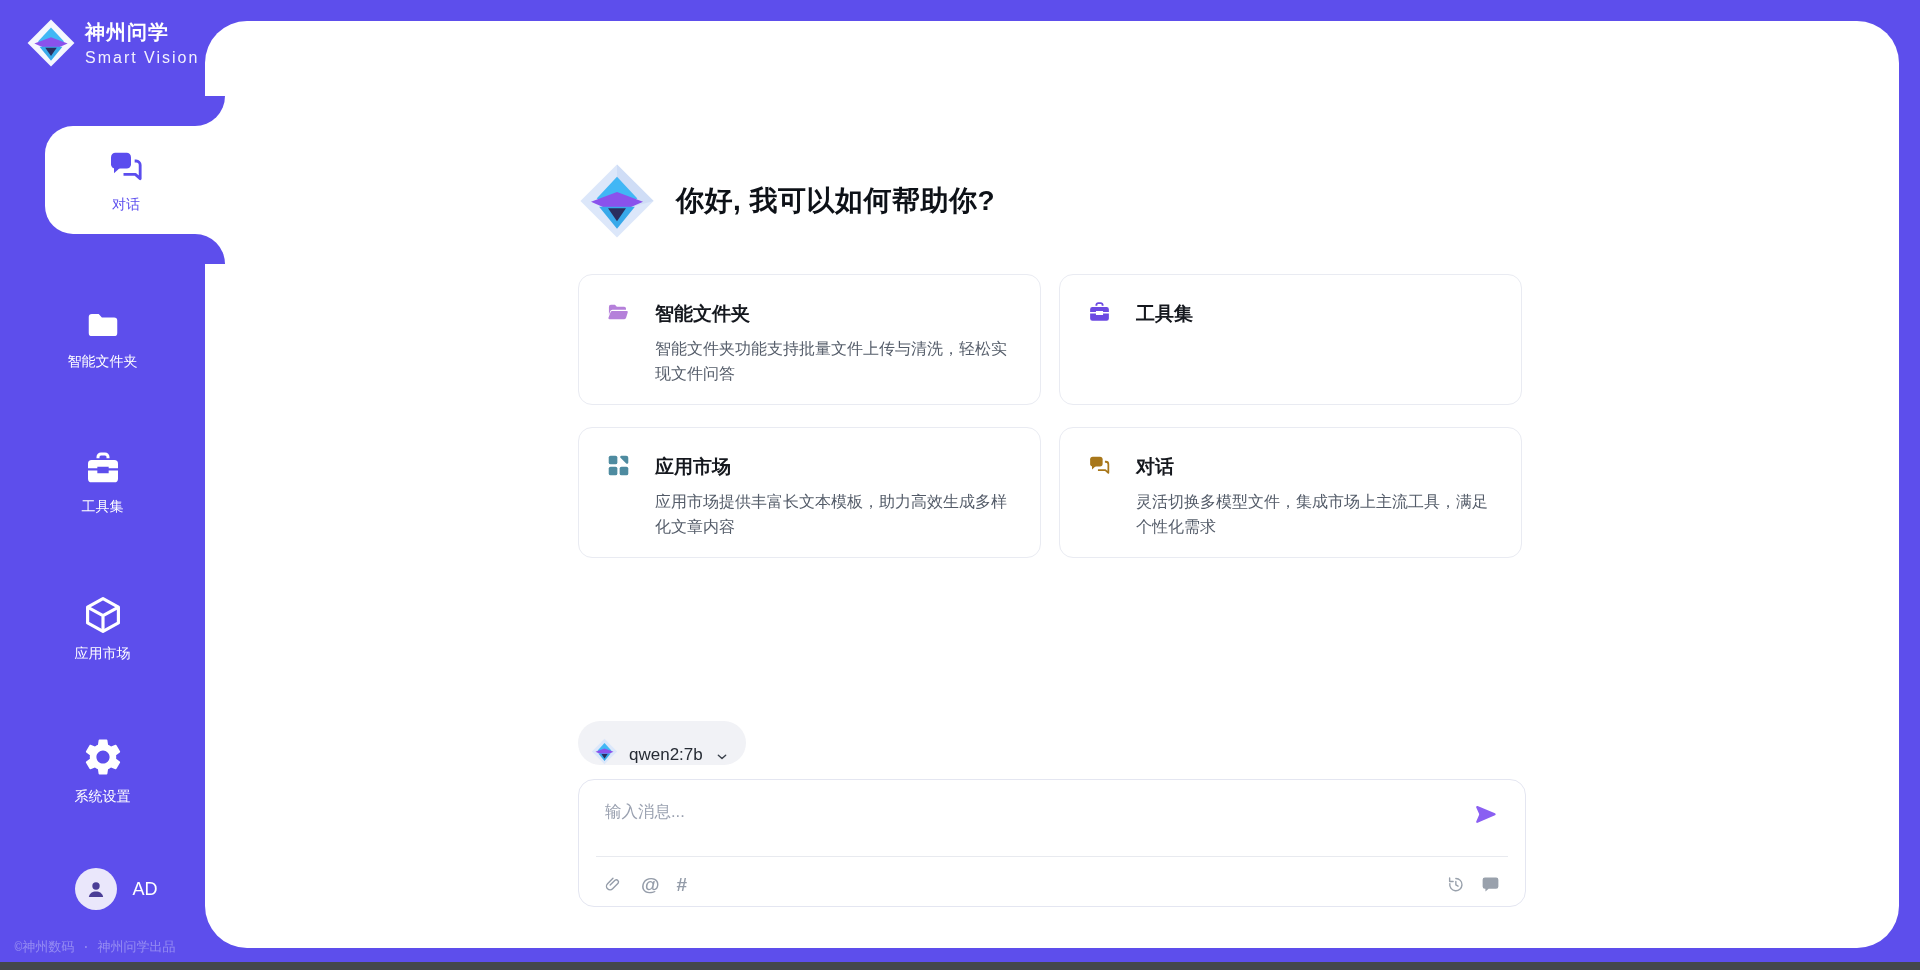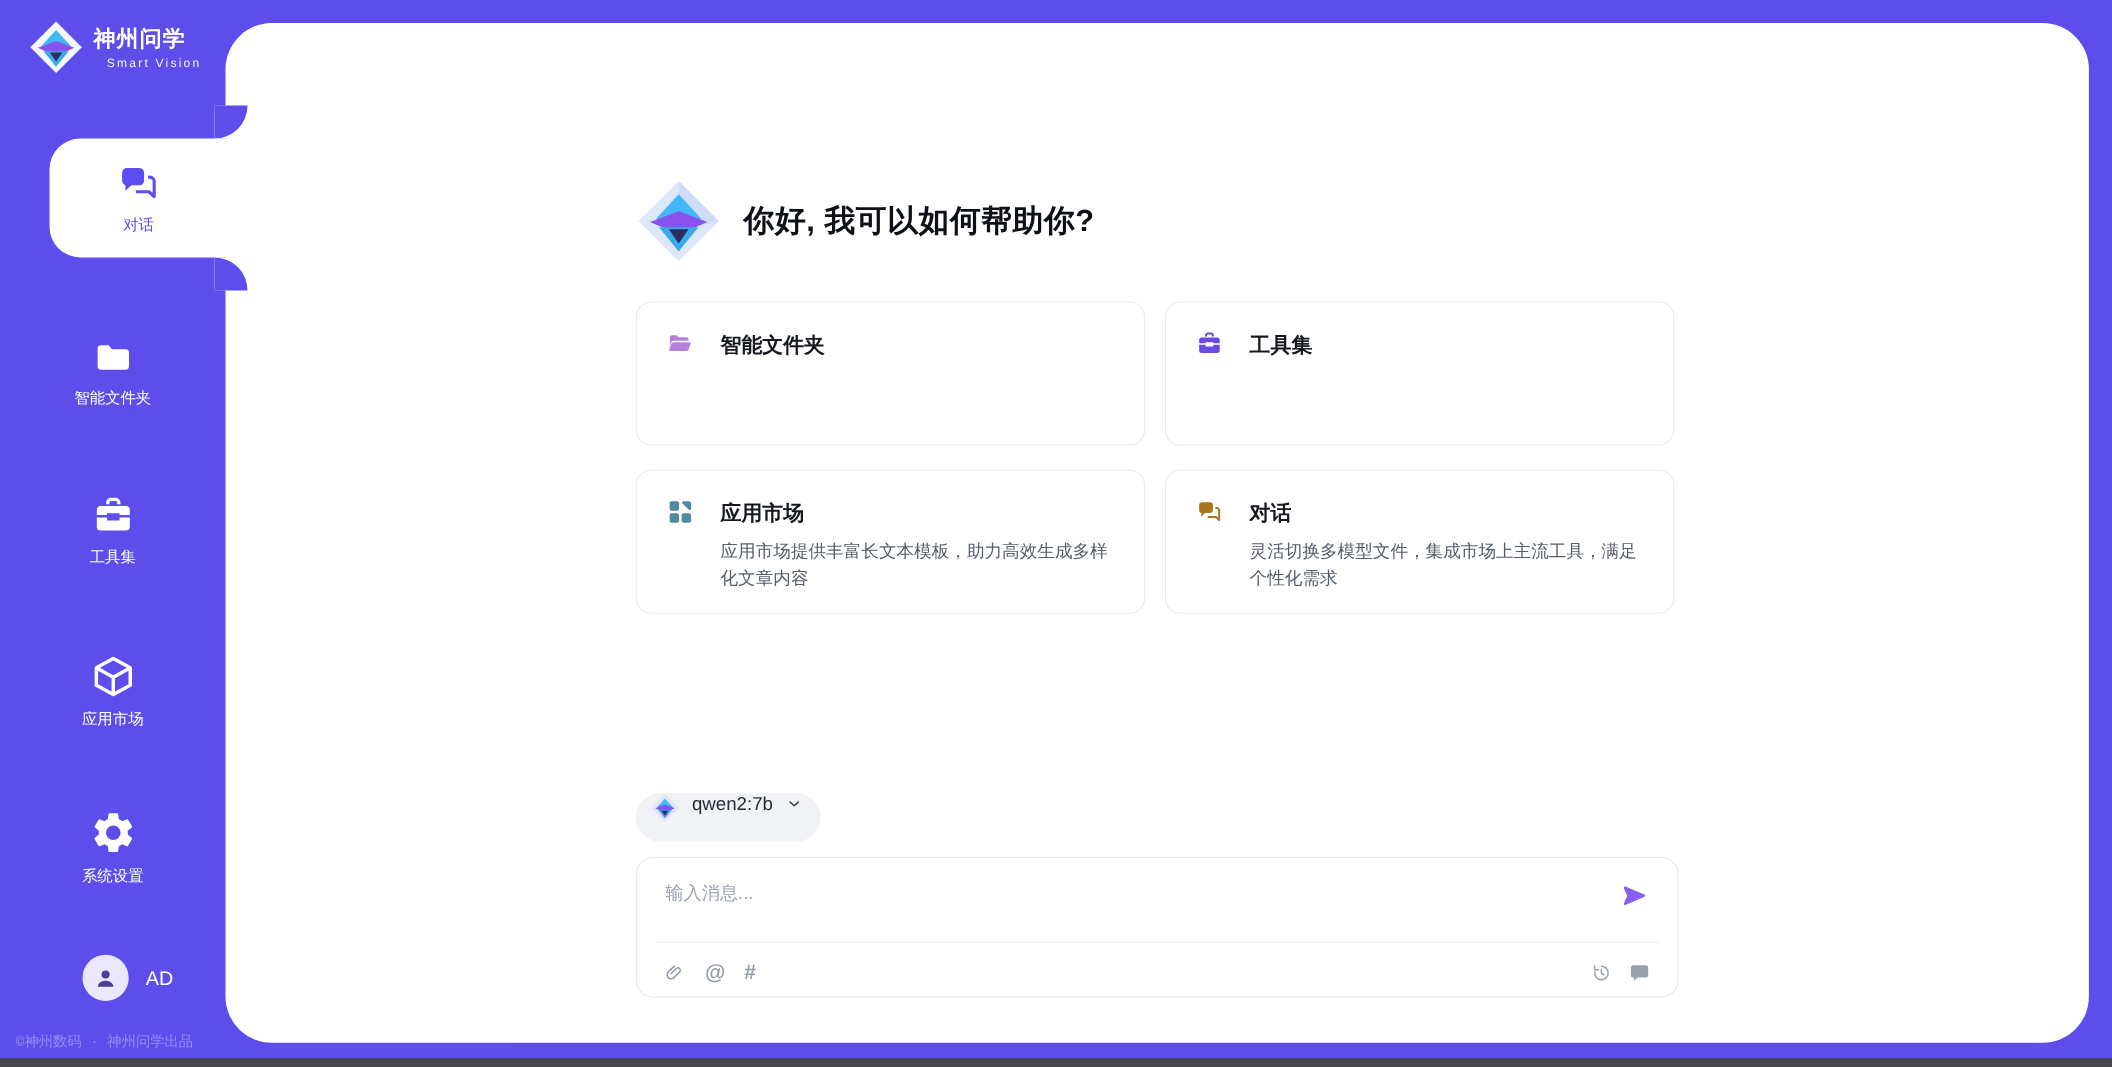--- a/index.html
+++ b/index.html
@@ -16,21 +16,21 @@
   .main-panel {
     position:absolute; left:205px; top:21px; right:21px; bottom:22px;
     background:#fff; border-radius:42px; z-index:10;
   }
 
   
   .sidebar { position:absolute; left:0; top:0; width:225px; height:100%; z-index:20; color:#fff; }
   .brand { position:absolute; left:26px; top:18px; display:flex; align-items:center; gap:9px; }
   .brand .logo-svg { width:50px; height:50px; }
   .brand-cn { font-size:20px; font-weight:bold; letter-spacing:1px; }
-  .brand-en { font-size:11px; letter-spacing:2px; opacity:.92; margin-top:3px;margin-left:12px; }
+  .brand-en { font-size:16px; letter-spacing:2px; opacity:.92; margin-top:3px; }
 
   .nav-item { position:absolute; left:0; width:205px; height:100px;
     display:flex; flex-direction:column; align-items:center; justify-content:center; gap:9px;
     cursor:pointer; }
   .nav-item .nico { color:#fff; }
   .nav-label { font-size:14px; color:#fff; }
 
   .nav-active { left:45px; width:162px; top:126px; height:108px; background:#fff;
     border-radius:28px 0 0 28px; }
   .nav-active .nico { color:#5B4DEE; }
@@ -58,21 +58,21 @@
   .card { height:131px; background:#fff; border:1px solid #E9EBF2; border-radius:14px;
     position:relative; padding:26px 24px 0 76px; cursor:pointer; overflow:hidden; }
   .card-icon { position:absolute; left:27px; top:25px; width:25px; height:25px; }
   .card-title { font-size:19px; font-weight:bold; color:#15181E; }
   .card-desc { margin-top:9px; font-size:16px; line-height:25px; color:#545C69; }
   .ic-folder { color:#B580DA; } .ic-toolbox { color:#6C4AE2; }
   .ic-grid { color:#4E8BA0; } .ic-chat-amber { color:#A8771A; }
 
   .spacer { flex:1; }
 
-  .model-pill { align-self:flex-start; display:inline-flex; align-items:flex-start; gap:11px;
+  .model-pill { align-self:flex-start; display:inline-flex; align-items:flex-end; gap:11px;
     height:44px; border-radius:22px; background:#F1F2F6; padding:0 16px 0 13px;
     margin-bottom:14px; cursor:pointer; }
   .model-pill .logo-svg { width:27px; height:27px; }
   .model-name { font-size:17px; color:#262B34; }
   .model-pill .chev { width:16px; height:16px; color:#3A414B; margin-top:2px; }
 
   .inputbox { position:relative; height:128px; border:1.5px solid #E4E6F1; border-radius:16px;
     background:#fff; margin-bottom:42px; }
   .placeholder { position:absolute; left:26px; top:21px; font-size:16.5px; color:#9AA1B0; }
   .send-btn { position:absolute; right:25px; top:21px; width:28px; height:28px; color:#8A5FF2; cursor:pointer; }
@@ -102,20 +102,21 @@
     </div>
 
     <div class="cards">
 
       <div class="card">
         <svg class="card-icon ic-folder" viewBox="0 0 24 24">
           <path d="M2.8 6.4A1.9 1.9 0 0 1 4.7 4.5h3.9l1.8 1.9h7A1.8 1.8 0 0 1 19.2 8.2v1.2H6.1a2.2 2.2 0 0 0-2.1 1.5l-1.2 3.6z" fill="currentColor"></path>
           <path d="M6 10.6h13.9a1 1 0 0 1 .95 1.3l-1.55 5.2a1.8 1.8 0 0 1-1.7 1.3H3.3a1 1 0 0 1-.95-1.3l1.9-5.2A1.9 1.9 0 0 1 6 10.6z" fill="currentColor"></path>
         </svg>
         <div class="card-title">智能文件夹</div>
+        <div class="card-desc">智能文件夹功能支持批量文件上传与清洗，轻松实现文件问答</div>
       </div>
 
       <div class="card">
         <svg class="card-icon ic-toolbox" viewBox="0 0 24 24">
           <path d="M9 5.6V4.8A1.8 1.8 0 0 1 10.8 3h2.4A1.8 1.8 0 0 1 15 4.8v.8" fill="none" stroke="currentColor" stroke-width="1.8"></path>
           <path d="M5.2 6.6h13.6A2.2 2.2 0 0 1 21 8.8v2.7h-5.6v-.9H8.6v.9H3V8.8a2.2 2.2 0 0 1 2.2-2.2z" fill="currentColor"></path>
           <path d="M3 12.9h5.6v1.6h6.8v-1.6H21v4.9a2.2 2.2 0 0 1-2.2 2.2H5.2A2.2 2.2 0 0 1 3 17.8z" fill="currentColor"></path>
         </svg>
         <div class="card-title">工具集</div>
       </div>

